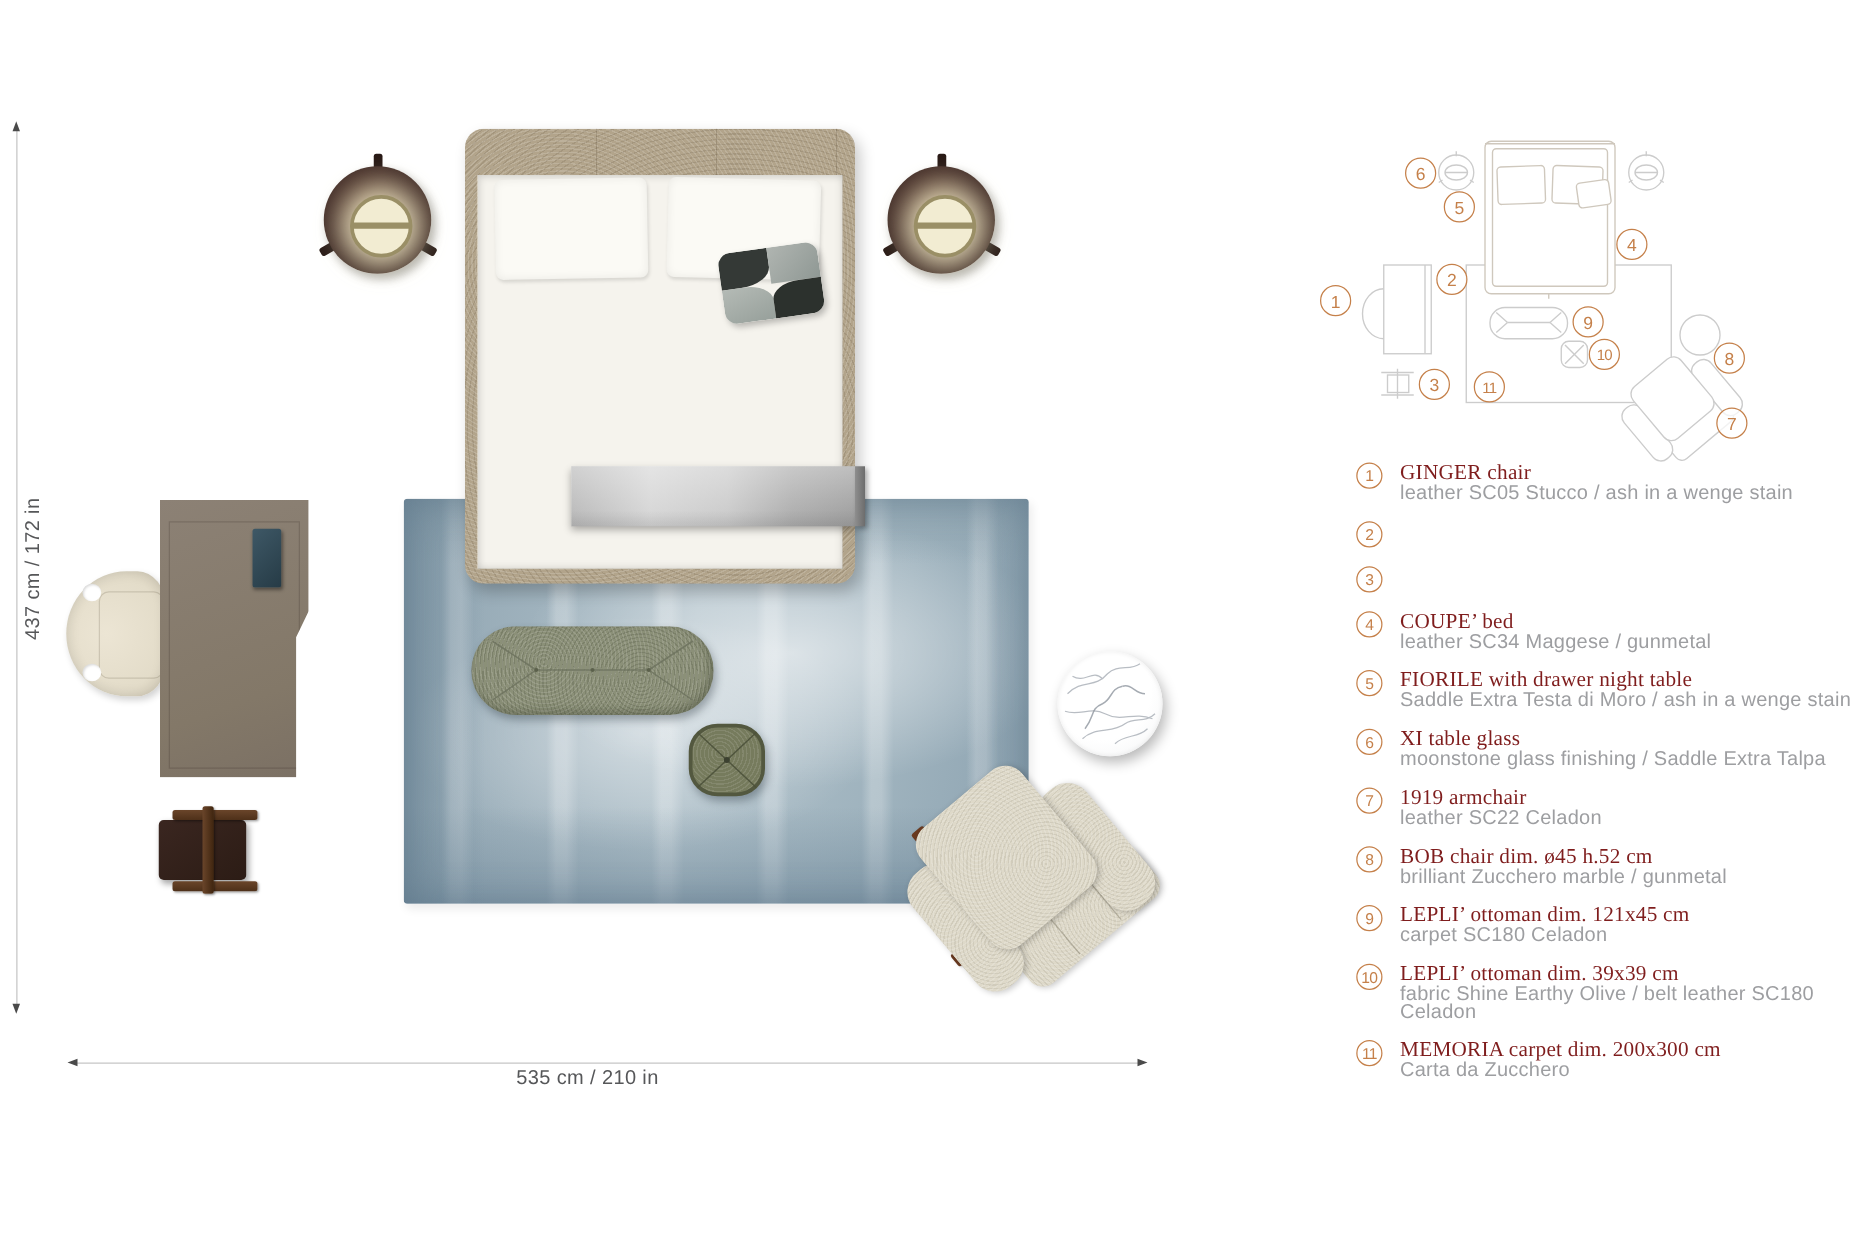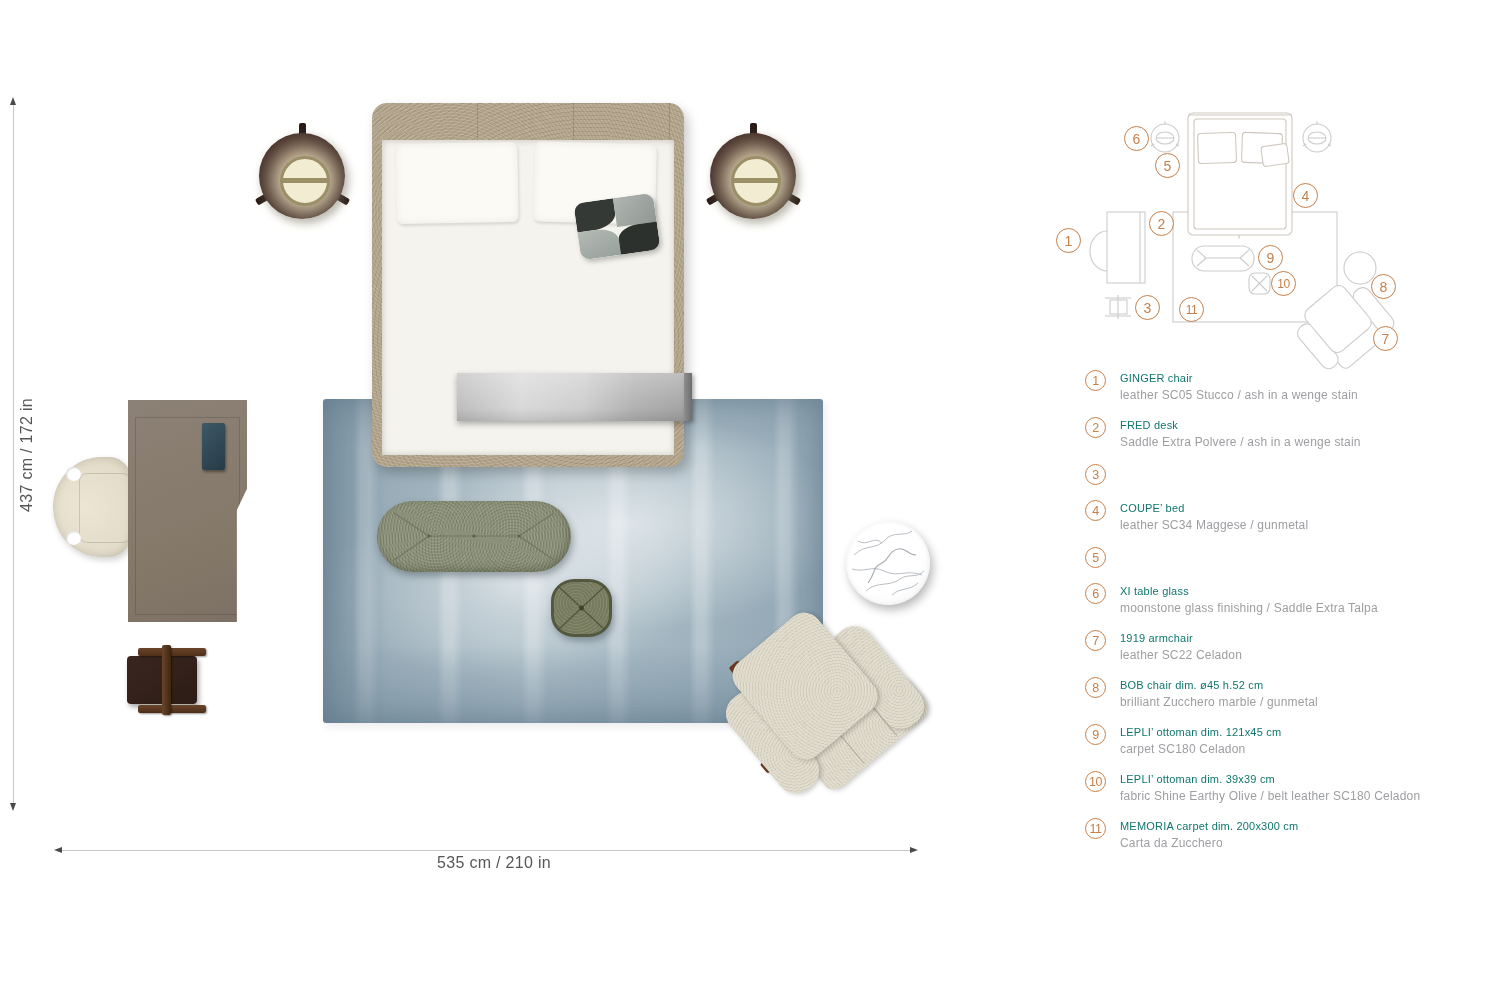--- a/index.html
+++ b/index.html
@@ -9,21 +9,21 @@
   
   .dim-line-v{position:absolute;left:13px;top:100px;width:1px;height:708px;background:#c6c6c6;}
   .dim-line-v::before{content:"";position:absolute;left:-3px;top:-6px;border:3.5px solid transparent;border-bottom:8px solid #4a4a4a;}
   .dim-line-v::after{content:"";position:absolute;left:-3px;bottom:-6px;border:3.5px solid transparent;border-top:8px solid #4a4a4a;}
   .dim-line-h{position:absolute;left:57px;top:850px;width:858px;height:1px;background:#c6c6c6;}
   .dim-line-h::before{content:"";position:absolute;left:-6px;top:-3px;border:3.5px solid transparent;border-right:8px solid #4a4a4a;}
   .dim-line-h::after{content:"";position:absolute;right:-6px;top:-3px;border:3.5px solid transparent;border-left:8px solid #4a4a4a;}
   .dim-label-v{position:absolute;left:27px;top:455px;transform:translate(-50%,-50%) rotate(-90deg);white-space:nowrap;
     font-size:16px;color:#565759;letter-spacing:.3px;}
   .dim-label-h{position:absolute;left:470px;top:854px;transform:translateX(-50%);white-space:nowrap;
-    font-size:16px;color:#565759;letter-spacing:.3px;margin-left:24px;}
+    font-size:16px;color:#565759;letter-spacing:.3px;}
 
   
   .carpet{position:absolute;left:323px;top:399px;width:500px;height:324px;z-index:1;border-radius:3px;
     background:
       linear-gradient(90deg, rgba(104,130,147,.55) 0%, rgba(104,130,147,0) 13%),
       linear-gradient(270deg, rgba(117,141,156,.38) 0%, rgba(117,141,156,0) 10%),
       linear-gradient(0deg, rgba(100,126,145,.5) 0%, rgba(100,126,145,0) 24%),
       linear-gradient(180deg, rgba(122,145,158,.42) 0%, rgba(122,145,158,0) 16%),
       radial-gradient(ellipse 300px 150px at 62% 38%, rgba(255,255,255,.6), rgba(255,255,255,0) 72%),
       radial-gradient(ellipse 260px 130px at 38% 58%, rgba(255,255,255,.45), rgba(255,255,255,0) 72%),
@@ -144,22 +144,22 @@
   .b4{left:1293px;top:183px;}  .b5{left:1155px;top:153px;}  .b6{left:1124px;top:126px;}
   .b7{left:1373px;top:326px;}  .b8{left:1371px;top:274px;}  .b9{left:1258px;top:245px;}
   .b10{left:1271px;top:271px;} .b11{left:1179px;top:297px;}
 
   
   .legend{position:absolute;left:1085px;top:368px;width:400px;}
   .legend-item{display:flex;align-items:flex-start;margin-bottom:13px;}
   .legend-num{flex:0 0 auto;width:21px;height:21px;margin-top:2px;border:1.4px solid #c5804a;border-radius:50%;
     box-sizing:border-box;color:#c5804a;font-size:12.5px;display:flex;align-items:center;justify-content:center;letter-spacing:-.5px;}
   .legend-text{margin-left:14px;}
-  .legend-name{font-size:11px;color:#0f766e;letter-spacing:.2px;line-height:20px;}
-  .legend-spec{font-size:12px;color:#9d9ea1;letter-spacing:.2px;line-height:14px;}
+  .legend-name{font-size:17px;color:#7f1d1d;letter-spacing:.2px;line-height:20px;font-family:Liberation Serif, serif;}
+  .legend-spec{font-size:16px;color:#9d9ea1;letter-spacing:.2px;line-height:14px;}
 </style>
 </head>
 <body>
 
 <div id="app">
 
   <div class="dim-line-v"></div>
   <div class="dim-line-h"></div>
   <div class="dim-label-v">437 cm / 172 in</div>
   <div class="dim-label-h">535 cm / 210 in</div>
@@ -349,37 +349,37 @@
   <div class="legend">
     <div class="legend-item">
       <div class="legend-num">1</div>
       <div class="legend-text">
           <div class="legend-name">GINGER chair</div>
       <div class="legend-spec">leather SC05 Stucco / ash in a wenge stain</div>
         </div>
     </div>
     <div class="legend-item">
       <div class="legend-num">2</div>
-      <div class="legend-text">
-          <div class="legend-name">FRED desk</div>
-      <div class="legend-spec">Saddle Extra Polvere / ash in a wenge stain</div>
-        </div>
     </div>
     <div class="legend-item">
       <div class="legend-num">3</div>
     </div>
     <div class="legend-item">
       <div class="legend-num">4</div>
       <div class="legend-text">
           <div class="legend-name">COUPE’ bed</div>
       <div class="legend-spec">leather SC34 Maggese / gunmetal</div>
         </div>
     </div>
     <div class="legend-item">
       <div class="legend-num">5</div>
+      <div class="legend-text">
+          <div class="legend-name">FIORILE with drawer night table</div>
+      <div class="legend-spec">Saddle Extra Testa di Moro / ash in a wenge stain</div>
+        </div>
     </div>
     <div class="legend-item">
       <div class="legend-num">6</div>
       <div class="legend-text">
           <div class="legend-name">XI table glass</div>
       <div class="legend-spec">moonstone glass finishing / Saddle Extra Talpa</div>
         </div>
     </div>
     <div class="legend-item">
       <div class="legend-num">7</div>

